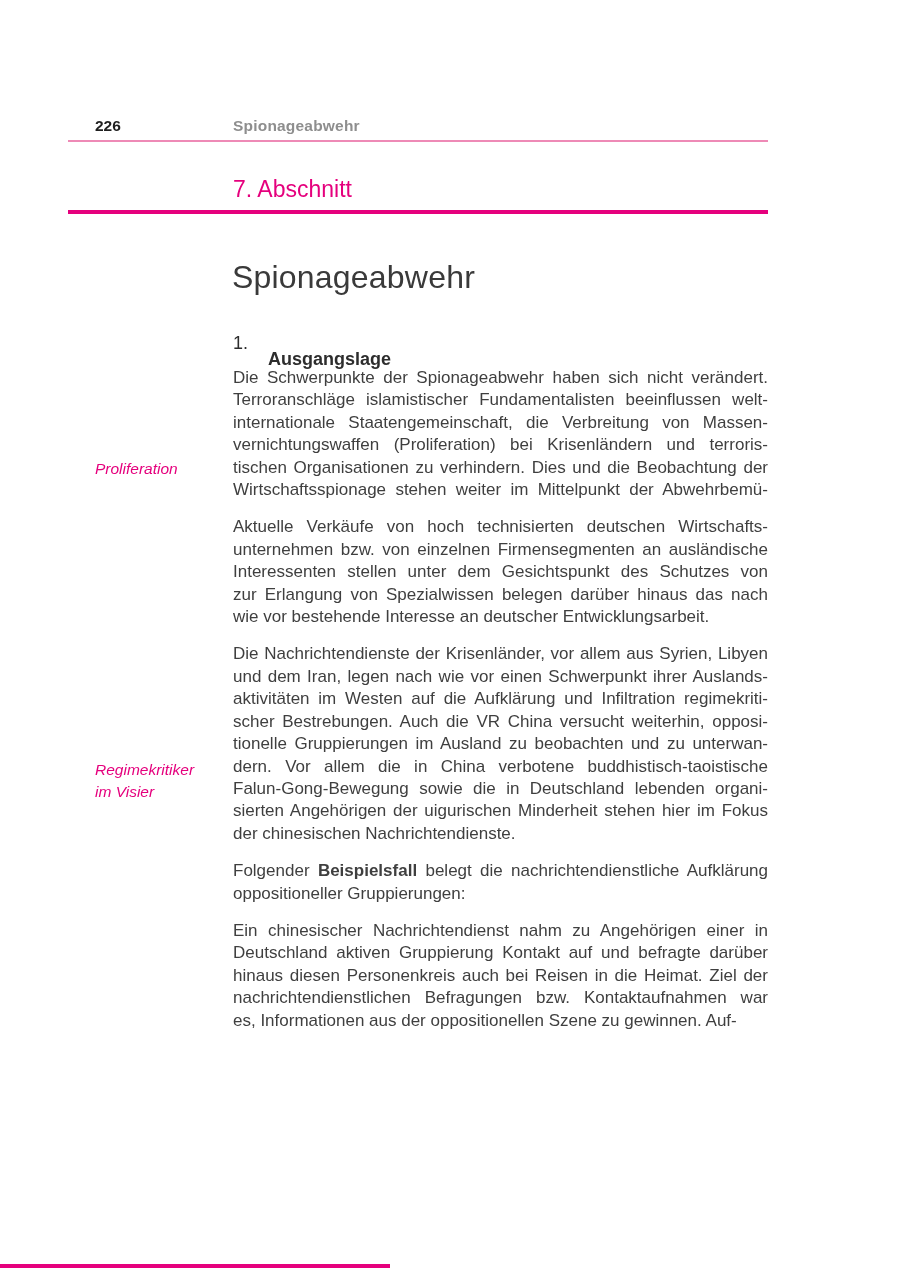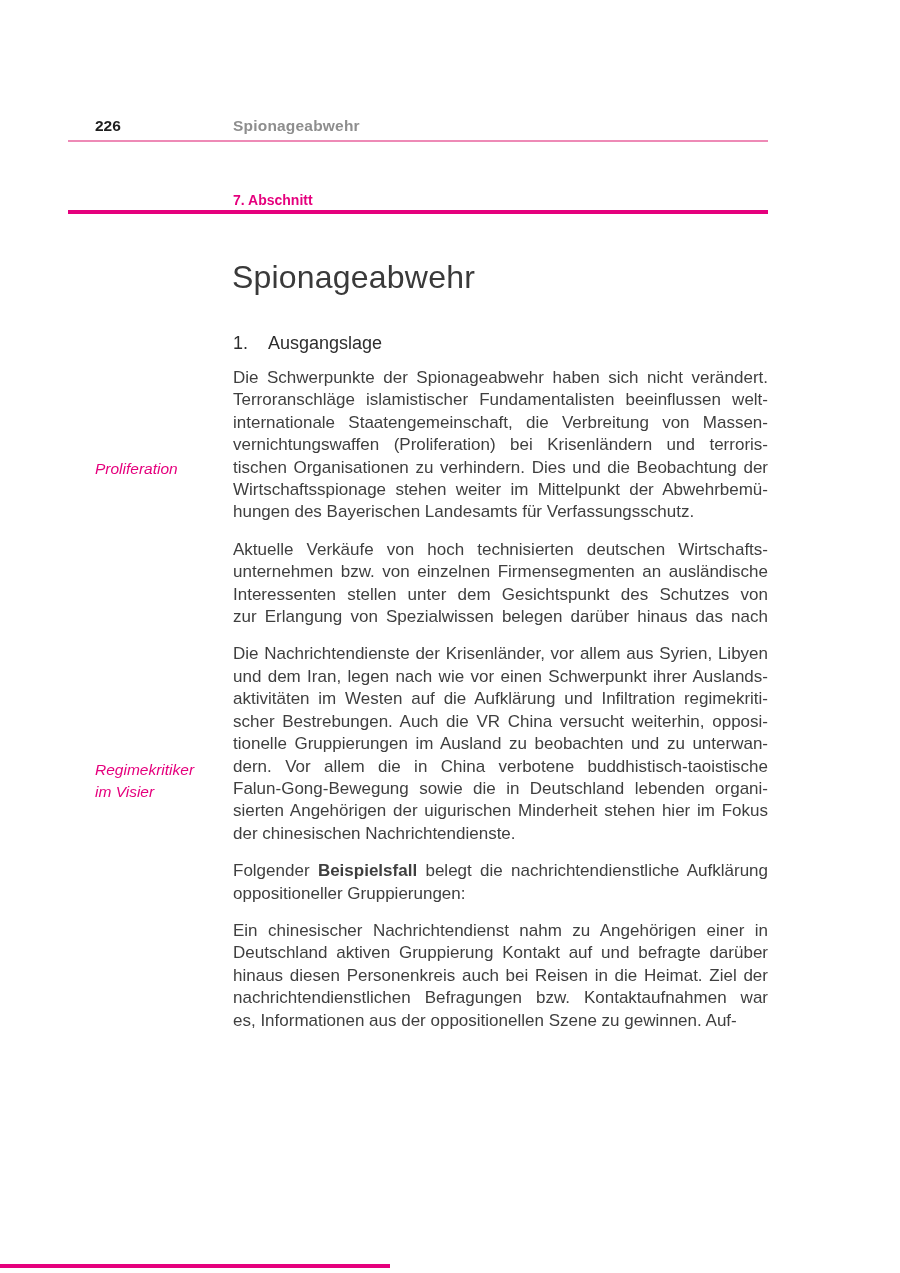--- a/index.html
+++ b/index.html
@@ -26,38 +26,38 @@
   .running-head {
     position: absolute; left: 233px; top: 117px;
     font-size: 15.5px; font-weight: bold; color: var(--header_gray);
     letter-spacing: 0.2px;
   }
   .rule-thin {
     position: absolute; left: 68px; top: 140px; width: 700px; height: 2px;
     background: var(--light_rule);
   }
   .section-label {
-    position: absolute; left: 233px; top: 192px;
-    font-size: 14px; font-weight: bold; color: var(--magenta);
+    position: absolute; left: 233px; top: 176px;
+    font-size: 23px; font-weight: normal; color: var(--magenta);
   }
   .rule-thick {
     position: absolute; left: 68px; top: 210px; width: 700px; height: 4px;
     background: var(--magenta);
   }
   .chapter-title {
     position: absolute; left: 232px; top: 259px;
     font-size: 32px; font-weight: 300; color: #3a3a3a;
     letter-spacing: 0.2px;
   }
   .heading-row {
     position: absolute; left: 233px; top: 333px; width: 535px;
     font-size: 18px; color: #2d2d2d;
   }
   .heading-number { position: absolute; left: 0; top: 0; font-weight: normal; }
-  .heading-text   { position: absolute; left: 35px; top: 0; font-weight: normal; }
+  .heading-text   { position: absolute; left: 35px; top: 16px; font-weight: bold; }
   .body-column {
     position: absolute; left: 233px; top: 367px; width: 535px;
     font-size: 17px; line-height: 22.4px; color: var(--body_text);
   }
   .para { margin: 0 0 15px 0; }
   .tline { text-align: justify; text-align-last: justify; white-space: normal; }
   .tline.tlast { text-align-last: left; }
   .b { font-weight: bold; margin-top: 32px; }
   .margin-note {
     position: absolute; left: 95px; width: 130px;
@@ -104,27 +104,27 @@
     </div>
 
   <div class="body-column">
     <div class="para">
         <div class="tline"><span>Die Schwerpunkte der Spionageabwehr haben sich nicht verändert.</span></div>
         <div class="tline"><span>Terroranschläge islamistischer Fundamentalisten beeinflussen welt-</span></div>
         <div class="tline"><span>internationale Staatengemeinschaft, die Verbreitung von Massen-</span></div>
         <div class="tline"><span>vernichtungswaffen (Proliferation) bei Krisenländern und terroris-</span></div>
         <div class="tline"><span>tischen Organisationen zu verhindern. Dies und die Beobachtung der</span></div>
         <div class="tline"><span>Wirtschaftsspionage stehen weiter im Mittelpunkt der Abwehrbemü-</span></div>
-        <div class="tline tlast"><span>hungen des Bayerischen Landesamts für Verfassungsschutz.</span></div>
       </div>
     <div class="para">
         <div class="tline"><span>Aktuelle Verkäufe von hoch technisierten deutschen Wirtschafts-</span></div>
         <div class="tline"><span>unternehmen bzw. von einzelnen Firmensegmenten an ausländische</span></div>
         <div class="tline"><span>Interessenten stellen unter dem Gesichtspunkt des Schutzes von</span></div>
         <div class="tline"><span>zur Erlangung von Spezialwissen belegen darüber hinaus das nach</span></div>
+        <div class="tline tlast"><span>wie vor bestehende Interesse an deutscher Entwicklungsarbeit.</span></div>
       </div>
     <div class="para">
         <div class="tline"><span>Die Nachrichtendienste der Krisenländer, vor allem aus Syrien, Libyen</span></div>
         <div class="tline"><span>und dem Iran, legen nach wie vor einen Schwerpunkt ihrer Auslands-</span></div>
         <div class="tline"><span>aktivitäten im Westen auf die Aufklärung und Infiltration regimekriti-</span></div>
         <div class="tline"><span>scher Bestrebungen. Auch die VR China versucht weiterhin, opposi-</span></div>
         <div class="tline"><span>tionelle Gruppierungen im Ausland zu beobachten und zu unterwan-</span></div>
         <div class="tline"><span>dern. Vor allem die in China verbotene buddhistisch-taoistische</span></div>
         <div class="tline"><span>Falun-Gong-Bewegung sowie die in Deutschland lebenden organi-</span></div>
         <div class="tline"><span>sierten Angehörigen der uigurischen Minderheit stehen hier im Fokus</span></div>

